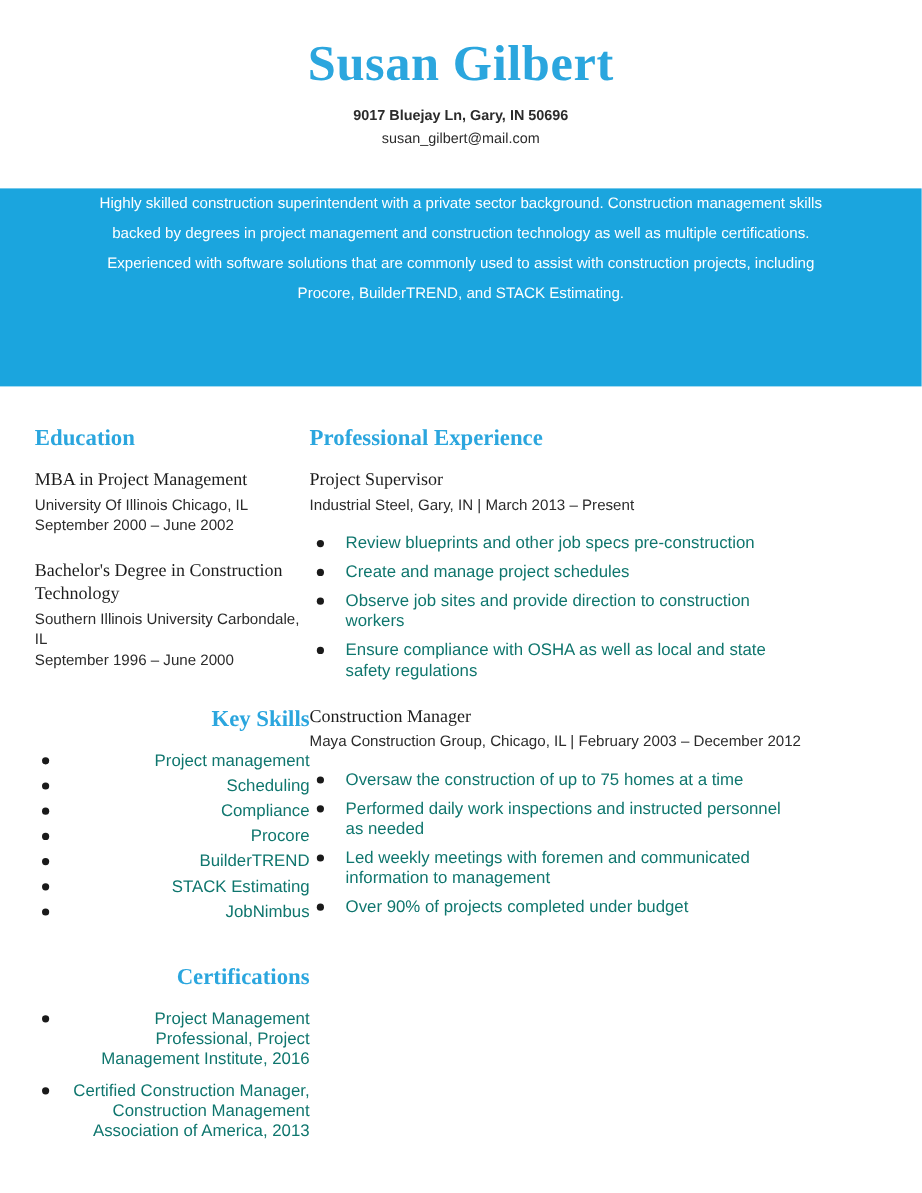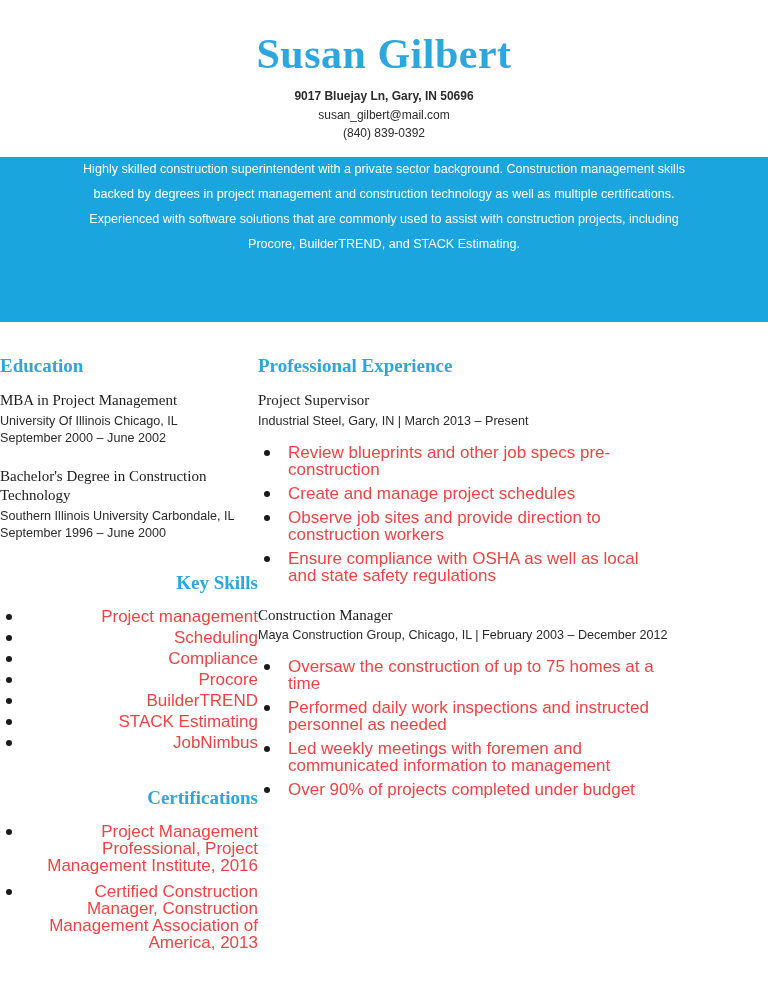--- a/index.html
+++ b/index.html
@@ -71,20 +71,21 @@
   .columns {
     position: absolute;
     left: 0;
     top: 322px;
     width: 768px;
     display: flex;
     align-items: flex-start;
   }
   .col-left {
     width: 258px;
+    padding-left: 29px;
     padding-top: 33px;
     box-sizing: border-box;
   }
   .col-right {
     width: 470px;
     padding-left: 0px;
     padding-top: 33px;
     padding-right: 60px;
     box-sizing: border-box;
   }
@@ -125,23 +126,23 @@
   ul.bullets {
     list-style: none;
     margin: 0;
     padding: 0;
   }
   ul.bullets.left-list { margin-top: 4px; }
   ul.bullets.right-list { margin-top: 14px; }
   ul.bullets li {
     position: relative;
     padding-left: 28px;
-    font-size: 17px;
+    font-size: 14px;
     line-height: 17px;
-    color: #ef4444;
+    color: #0f766e;
     margin-bottom: 4px;
   }
   ul.bullets.right-list li {
     padding-left: 30px;
     margin-bottom: 7px;
   }
   ul.bullets li::before {
     content: "";
     position: absolute;
     left: 6px;
@@ -161,21 +162,20 @@
 </head>
 <body>
 
 <div class="page">
 
   <div class="header">
     <h1 class="name">Susan Gilbert</h1>
     <div class="contact-lines">
       <div class="contact-line first">9017 Bluejay Ln, Gary, IN 50696</div>
       <div class="contact-line">susan_gilbert@mail.com</div>
-      <div class="contact-line">(840) 839-0392</div>
     </div>
   </div>
 
   <div class="summary-banner">
     <div class="summary-text">Highly skilled construction superintendent with a private sector background. Construction management skills backed by degrees in project management and construction technology as well as multiple certifications. Experienced with software solutions that are commonly used to assist with construction projects, including Procore, BuilderTREND, and STACK Estimating.</div>
   </div>
 
   <div class="columns">
 
     <div class="col-left">

